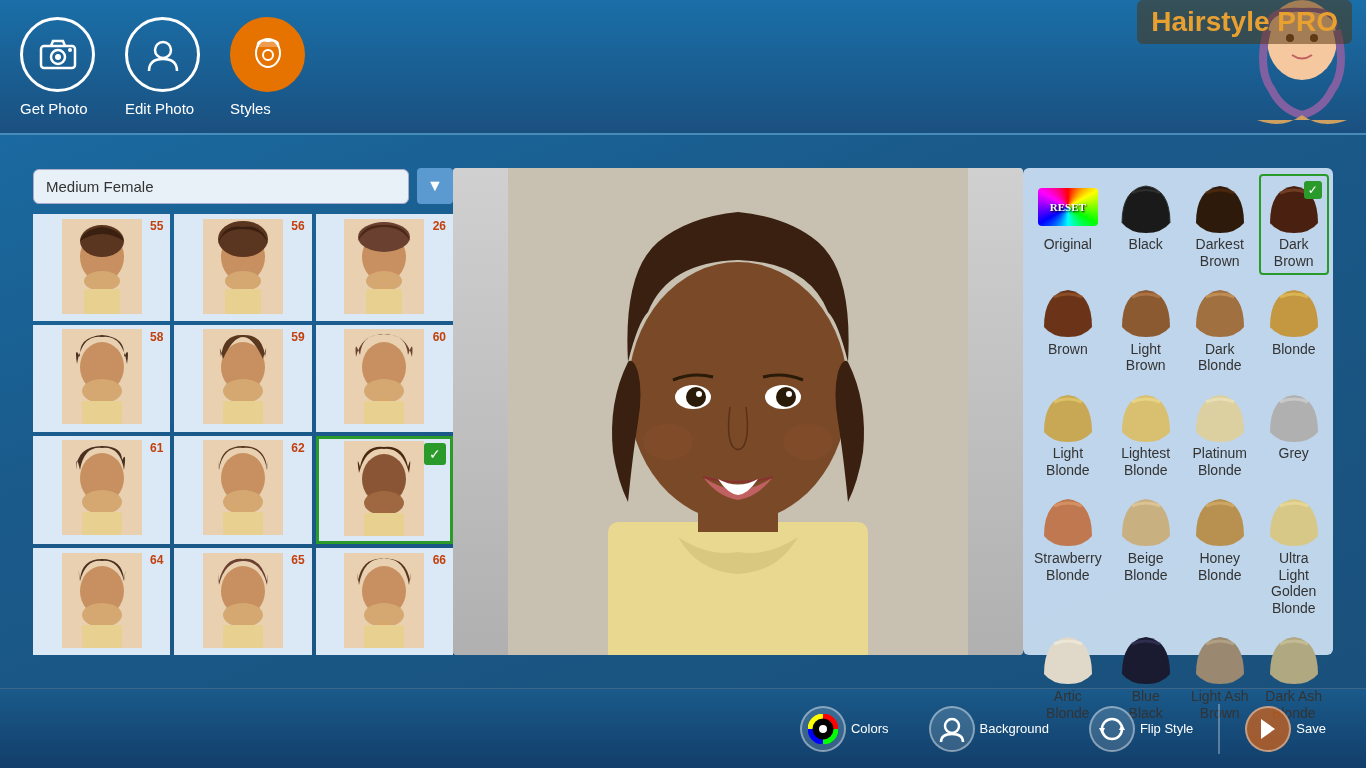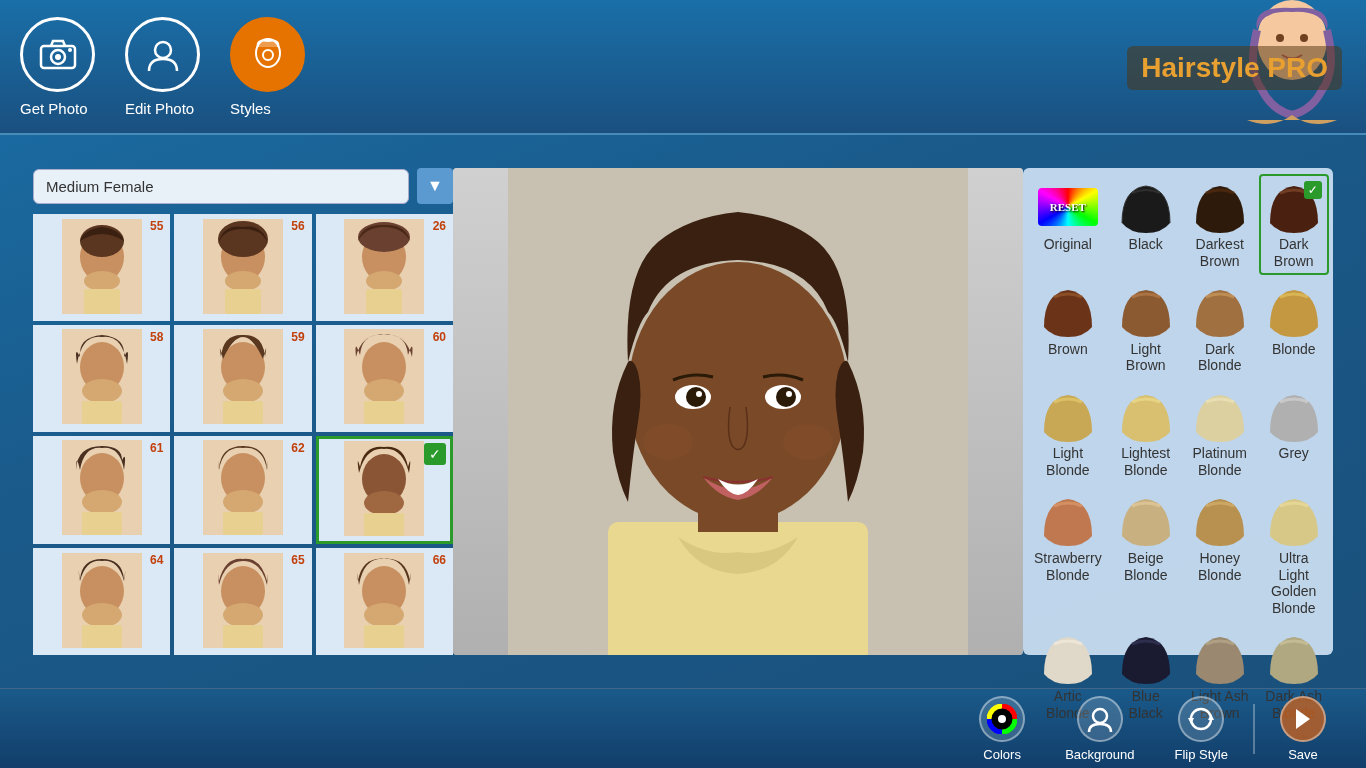--- a/index.html
+++ b/index.html
@@ -44,26 +44,26 @@
     .nav-icon-circle.active {
       background: #e67300;
       border-color: #e67300;
     }
     .nav-label {
       font-size: 15px;
       color: #fff;
     }
     .logo-area {
       position: absolute;
-      right: 14px;
+      right: 4px;
       top: 0;
       height: 135px;
       width: 280px;
       display: flex;
-      align-items: center;
+      align-items: flex-start;
       justify-content: flex-end;
       overflow: hidden;
     }
     .logo-text {
       font-size: 28px;
       font-weight: bold;
       color: #e8a030;
       background: rgba(80,50,10,0.5);
       padding: 6px 14px;
       border-radius: 6px;
@@ -270,21 +270,21 @@
       background: linear-gradient(180deg, #1a5a8a 0%, #123e6a 100%);
       display: flex;
       align-items: center;
       justify-content: flex-end;
       padding: 0 20px;
       gap: 0;
       border-top: 1px solid rgba(255,255,255,0.2);
     }
     .bottom-btn {
       display: flex;
-      flex-direction: column;
+      flex-direction: row;
       align-items: center;
       justify-content: center;
       padding: 8px 20px;
       cursor: pointer;
       gap: 5px;
     }
     .bottom-btn-icon {
       width: 46px;
       height: 46px;
       border-radius: 50%;

